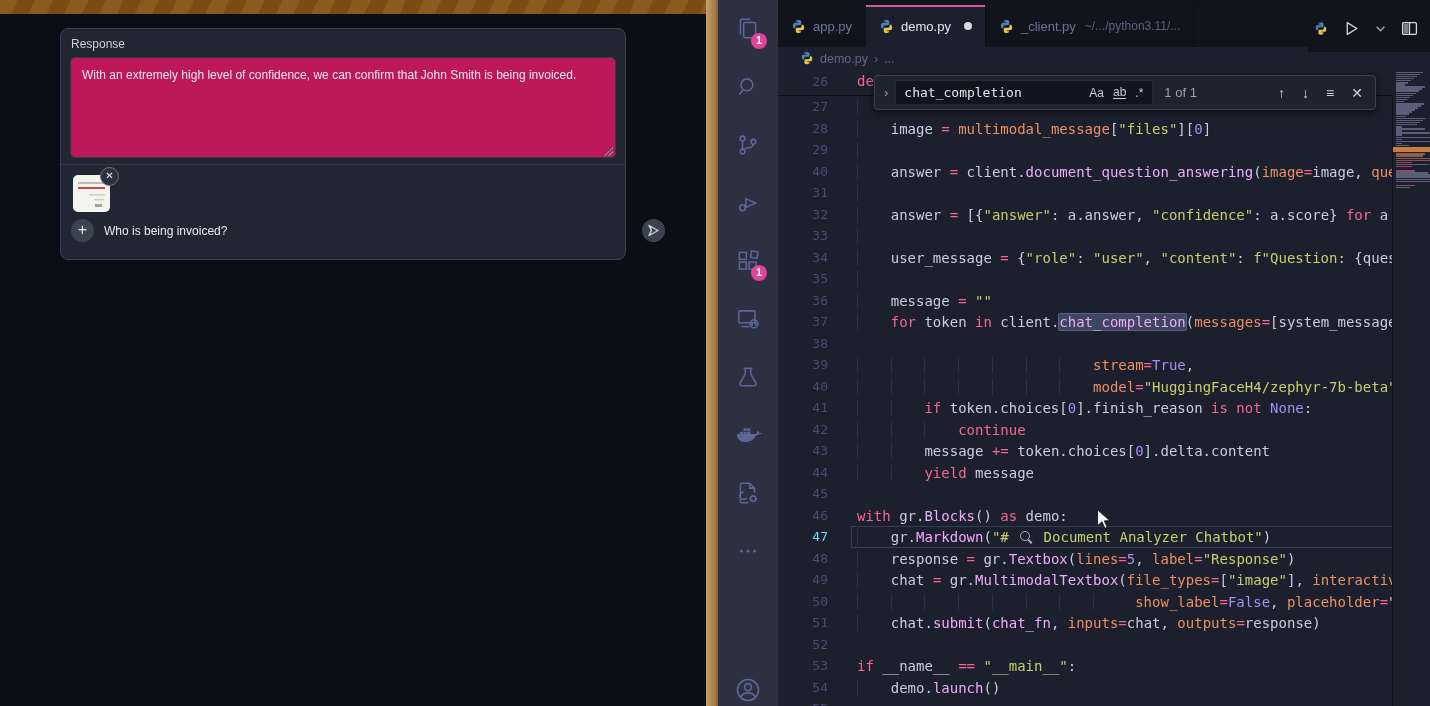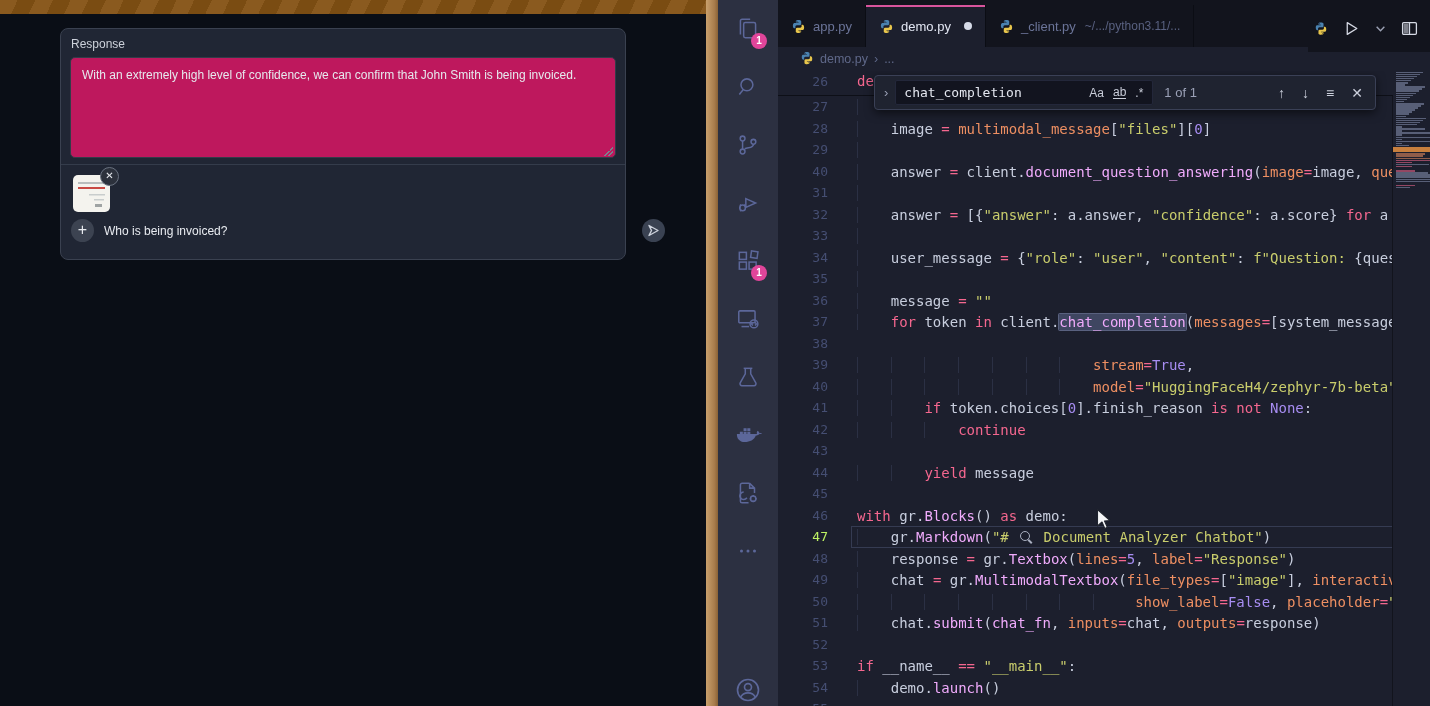--- a/index.html
+++ b/index.html
@@ -53,21 +53,21 @@
   #tab-actions .ticon{cursor:pointer;display:flex;align-items:center;}
   #breadcrumb{position:absolute;left:0;top:47px;right:0;height:24px;display:flex;align-items:center;gap:6px;
     padding-left:22px;color:#5f6889;font-size:12.5px;}
   
   #editor{position:absolute;left:0;top:71px;right:0;bottom:0;overflow:hidden;}
   #rows{position:absolute;left:0;top:25px;right:37px;overflow:hidden;}
   .row{display:flex;height:21.5px;line-height:21.5px;font-family:"DejaVu Sans Mono",monospace;font-size:14px;}
   .num{width:50px;text-align:right;color:#454e72;flex:none;font-size:13px;cursor:pointer;}
   .lbody{flex:1;margin-left:23px;border:1px solid transparent;padding-left:5px;white-space:pre;overflow:hidden;}
   .row.current .lbody{border-color:#353b52;}
-  .row.current .num{color:#bef264;}
+  .row.current .num{color:#7dd3fc;}
   .tp{color:#c8cede}.tk{color:#f5678f}.ts{color:#c9cd6c}.tn{color:#a78df2}
   .tf{color:#f0abfc}.tc{color:#f0abfc}.ta{color:#ee8f62;}
   .tg{white-space:pre;box-shadow:inset 1px 0 0 #2b3044;}
   .match{background:#3f4661;box-shadow:0 0 0 1px #59617f;border-radius:1px;}
   .icon-mag{display:inline-block;width:14px;height:13px;position:relative;margin:0 2px;vertical-align:-2px;}
   .icon-mag::before{content:"";position:absolute;left:1px;top:0;width:8px;height:8px;border:1.6px solid #a9afc0;border-radius:50%;}
   .icon-mag::after{content:"";position:absolute;left:9.5px;top:8px;width:2px;height:5px;background:#a9afc0;transform:rotate(-45deg);}
   #sticky{position:absolute;left:0;top:0;right:37px;height:24px;background:#1c1f2d;border-bottom:1px solid #0d0f17;
     z-index:5;display:flex;font-family:"DejaVu Sans Mono",monospace;font-size:14px;line-height:23px;}
   #sticky .lbody{border:none;padding-left:6px;}
@@ -320,20 +320,21 @@
           <div class="row">
             <span class="num">41</span>
             <span class="lbody"><span class="tg">    </span><span class="tg">    </span><span class="tk">if</span><span class="tp"> token.choices[</span><span class="tn">0</span><span class="tp">].finish_reason </span><span class="tk">is</span><span class="tp"> </span><span class="tk">not</span><span class="tp"> </span><span class="tn">None</span><span class="tp">:</span></span>
           </div>
           <div class="row">
             <span class="num">42</span>
             <span class="lbody"><span class="tg">    </span><span class="tg">    </span><span class="tg">    </span><span class="tk">continue</span></span>
           </div>
           <div class="row">
             <span class="num">43</span>
+            <span class="lbody"><span class="tg">    </span><span class="tg">    </span><span class="tp">message </span><span class="tk">+=</span><span class="tp"> token.choices[</span><span class="tn">0</span><span class="tp">].delta.content</span></span>
           </div>
           <div class="row">
             <span class="num">44</span>
             <span class="lbody"><span class="tg">    </span><span class="tg">    </span><span class="tk">yield</span><span class="tp"> message</span></span>
           </div>
           <div class="row">
             <span class="num">45</span>
             <span class="lbody"></span>
           </div>
           <div class="row">

